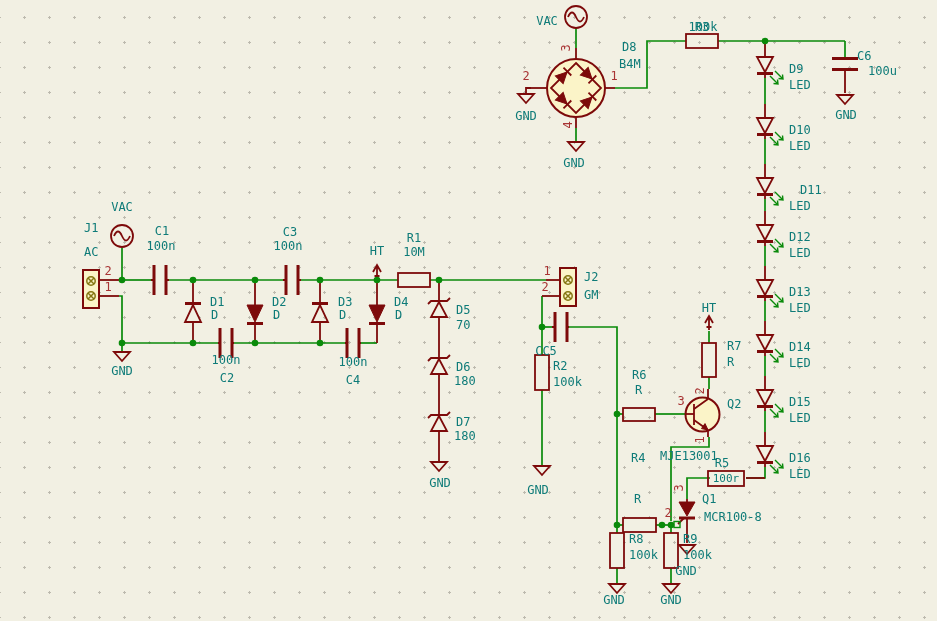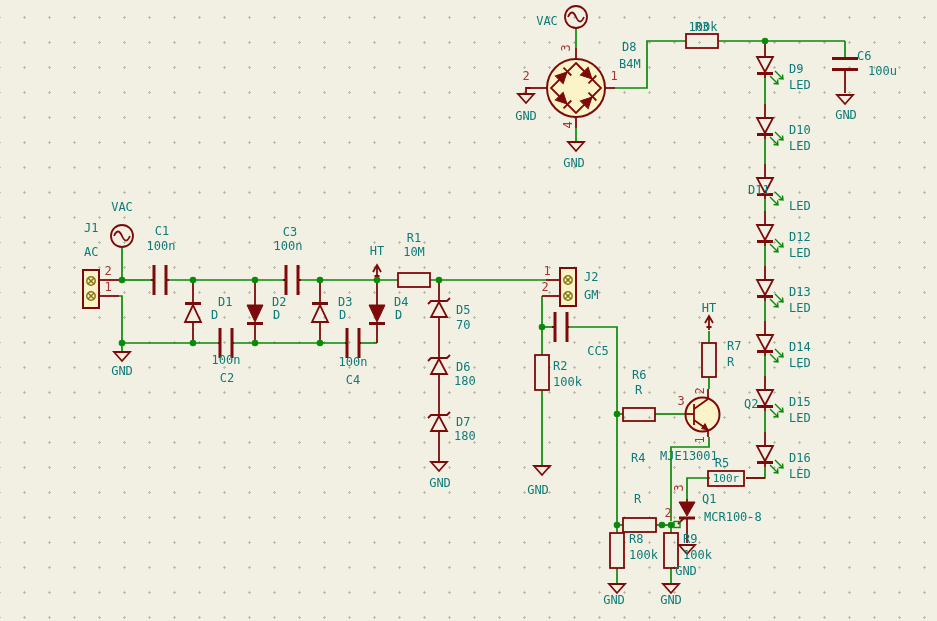--- a/index.html
+++ b/index.html
@@ -331,21 +331,21 @@
 
 <span class="lbl ctr" style="left:122px;top:201px">VAC</span>
 <span class="lbl" style="left:84px;top:222px">J1</span>
 <span class="lbl" style="left:84px;top:246px">AC</span>
 <span class="pin ctr" style="left:108px;top:265px">2</span>
 <span class="pin ctr" style="left:108px;top:281px">1</span>
 <span class="lbl ctr" style="left:162px;top:225px">C1</span>
 <span class="lbl ctr" style="left:161px;top:240px">100n</span>
 <span class="lbl ctr" style="left:290px;top:226px">C3</span>
 <span class="lbl ctr" style="left:288px;top:240px">100n</span>
-<span class="lbl" style="left:218px;top:296px">D1</span>
+<span class="lbl" style="left:210px;top:296px">D1</span>
 <span class="lbl" style="left:211px;top:309px">D</span>
 <span class="lbl" style="left:272px;top:296px">D2</span>
 <span class="lbl" style="left:273px;top:309px">D</span>
 <span class="lbl" style="left:338px;top:296px">D3</span>
 <span class="lbl" style="left:339px;top:309px">D</span>
 <span class="lbl" style="left:394px;top:296px">D4</span>
 <span class="lbl" style="left:395px;top:309px">D</span>
 <span class="lbl ctr" style="left:226px;top:354px">100n</span>
 <span class="lbl ctr" style="left:227px;top:372px">C2</span>
 <span class="lbl ctr" style="left:353px;top:356px">100n</span>
@@ -359,40 +359,40 @@
 <span class="lbl" style="left:456px;top:361px">D6</span>
 <span class="lbl" style="left:454px;top:375px">180</span>
 <span class="lbl" style="left:456px;top:416px">D7</span>
 <span class="lbl" style="left:454px;top:430px">180</span>
 <span class="lbl ctr" style="left:440px;top:477px">GND</span>
 
 <span class="pin ctr" style="left:547px;top:265px">1</span>
 <span class="pin ctr" style="left:545px;top:281px">2</span>
 <span class="lbl" style="left:584px;top:271px">J2</span>
 <span class="lbl" style="left:584px;top:289px">GM</span>
-<span class="lbl ctr" style="left:598px;top:345px">CC5</span>
+<span class="lbl ctr" style="left:546px;top:345px">CC5</span>
 <span class="lbl" style="left:553px;top:360px">R2</span>
 <span class="lbl" style="left:553px;top:376px">100k</span>
 <span class="lbl ctr" style="left:538px;top:484px">GND</span>
 <span class="lbl" style="left:632px;top:369px">R6</span>
 <span class="lbl" style="left:635px;top:384px">R</span>
 <span class="lbl" style="left:631px;top:452px">R4</span>
 <span class="lbl" style="left:634px;top:493px">R</span>
 <span class="lbl" style="left:629px;top:533px">R8</span>
 <span class="lbl" style="left:629px;top:549px">100k</span>
 <span class="lbl" style="left:683px;top:533px">R9</span>
 <span class="lbl" style="left:683px;top:549px">100k</span>
 <span class="lbl ctr" style="left:614px;top:594px">GND</span>
 <span class="lbl ctr" style="left:671px;top:594px">GND</span>
 <span class="lbl ctr" style="left:686px;top:565px">GND</span>
 <span class="lbl" style="left:702px;top:493px">Q1</span>
 <span class="lbl" style="left:704px;top:511px">MCR100-8</span>
 <span class="pin ctr" style="left:668px;top:507px">2</span>
 <span class="pin rot" style="left:679px;top:482px">3</span>
-<span class="lbl" style="left:744px;top:398px">Q2</span>
+<span class="lbl" style="left:727px;top:398px">Q2</span>
 <span class="lbl" style="left:660px;top:450px">MJE13001</span>
 <span class="pin ctr" style="left:681px;top:395px">3</span>
 <span class="pin rot" style="left:700px;top:385px">2</span>
 <span class="pin rot" style="left:700px;top:434px">1</span>
 <span class="lbl" style="left:727px;top:340px">R7</span>
 <span class="lbl" style="left:727px;top:356px">R</span>
 <span class="lbl ctr" style="left:709px;top:302px">HT</span>
 <span class="lbl ctr" style="left:722px;top:457px">R5</span>
 <span class="lbl ctr sm" style="left:726px;top:473px">100r</span>
 
@@ -408,21 +408,21 @@
 <span class="lbl ctr" style="left:702px;top:21px">R3</span>
 <span class="lbl ctr" style="left:703px;top:21px">100k</span>
 <span class="lbl" style="left:857px;top:50px">C6</span>
 <span class="lbl" style="left:868px;top:65px">100u</span>
 <span class="lbl ctr" style="left:846px;top:109px">GND</span>
 
 <span class="lbl" style="left:789px;top:63px">D9</span>
 <span class="lbl" style="left:789px;top:79px">LED</span>
 <span class="lbl" style="left:789px;top:124px">D10</span>
 <span class="lbl" style="left:789px;top:140px">LED</span>
-<span class="lbl" style="left:748px;top:184px">D11</span>
+<span class="lbl" style="left:800px;top:184px">D11</span>
 <span class="lbl" style="left:789px;top:200px">LED</span>
 <span class="lbl" style="left:789px;top:231px">D12</span>
 <span class="lbl" style="left:789px;top:247px">LED</span>
 <span class="lbl" style="left:789px;top:286px">D13</span>
 <span class="lbl" style="left:789px;top:302px">LED</span>
 <span class="lbl" style="left:789px;top:341px">D14</span>
 <span class="lbl" style="left:789px;top:357px">LED</span>
 <span class="lbl" style="left:789px;top:396px">D15</span>
 <span class="lbl" style="left:789px;top:412px">LED</span>
 <span class="lbl" style="left:789px;top:452px">D16</span>

